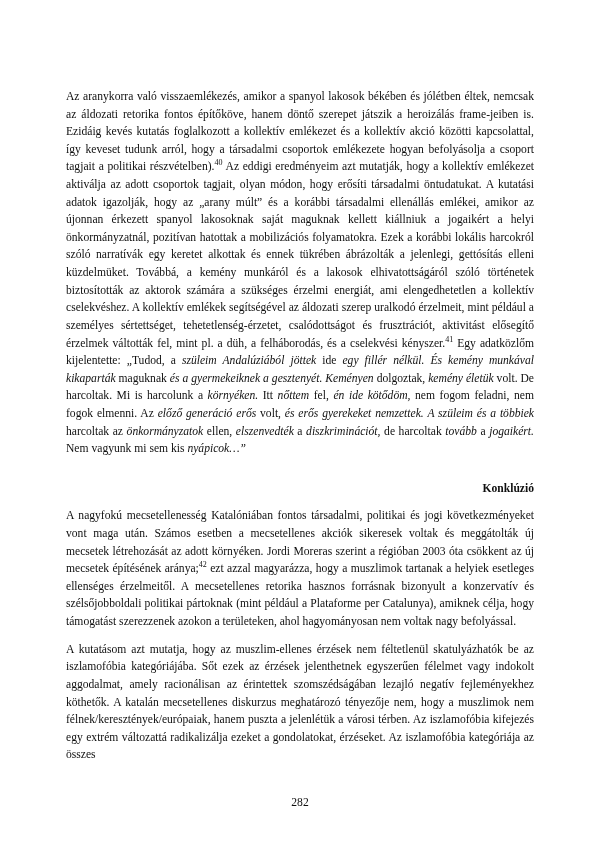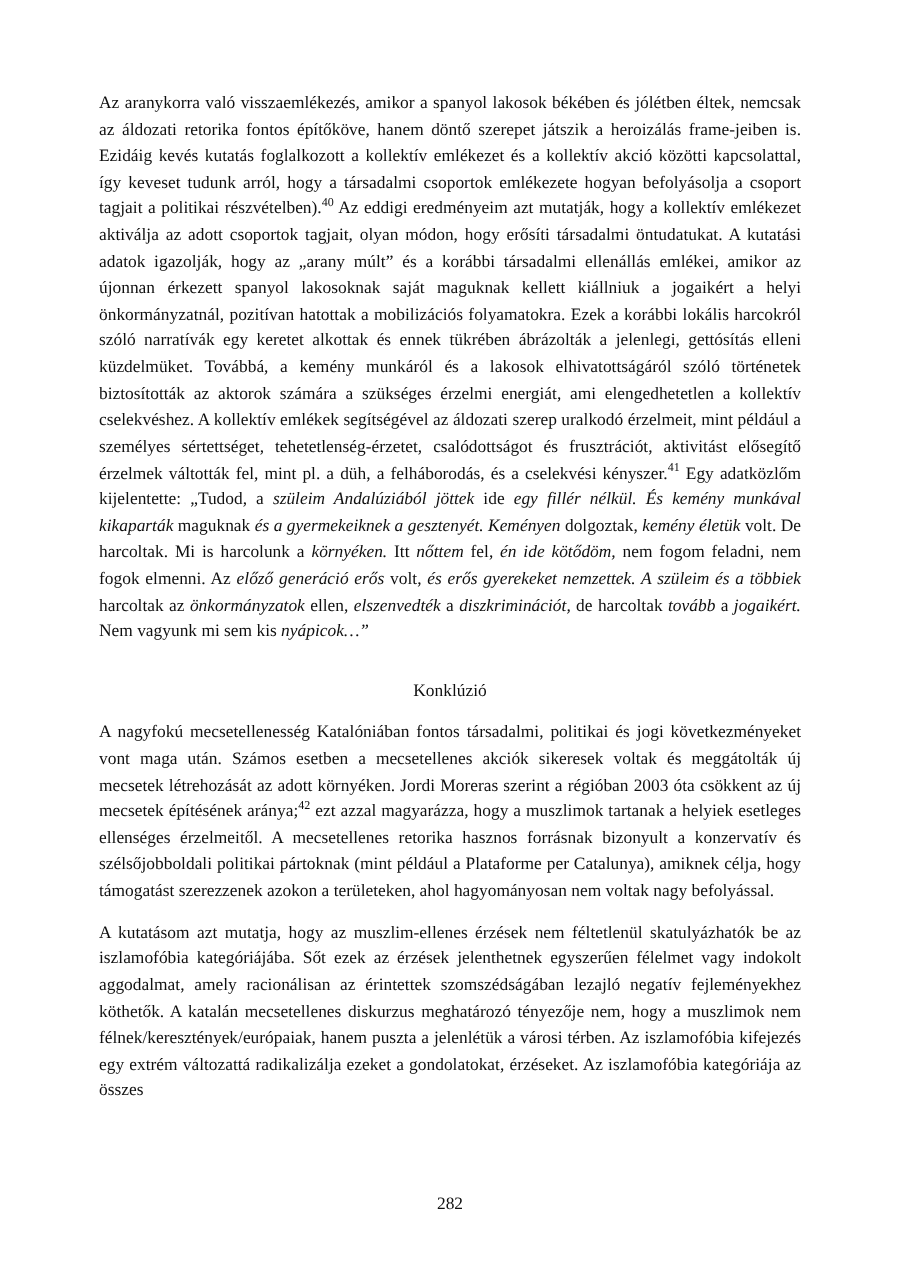--- a/index.html
+++ b/index.html
@@ -11,41 +11,41 @@
     height: 847px;
     background: #ffffff;
     font-family: "Liberation Serif", serif;
     color: #0f0f0f;
   }
   .page {
     position: relative;
     width: 600px;
     height: 847px;
     box-sizing: border-box;
-    padding: 60px 66px 40px 66px;
+    padding: 88px 66px 40px 66px;
   }
   .body-text {
     font-size: 11.6px;
     line-height: 1.52;
     text-align: justify;
     hyphens: auto;
     -webkit-hyphens: auto;
   }
   p {
     margin: 0;
     text-indent: 0;
   }
   p + p {
     margin-top: 10px;
   }
   .section-heading {
-    font-weight: normal;
+    font-weight: bold;
     font-size: 11.6px;
     margin: 22px 0 10px 0;
-    text-align: center;
+    text-align: right;
   }
   .sup {
     font-size: 8px;
     vertical-align: super;
     line-height: 0;
   }
   .it {
     font-style: italic;
   }
   .page-number {

